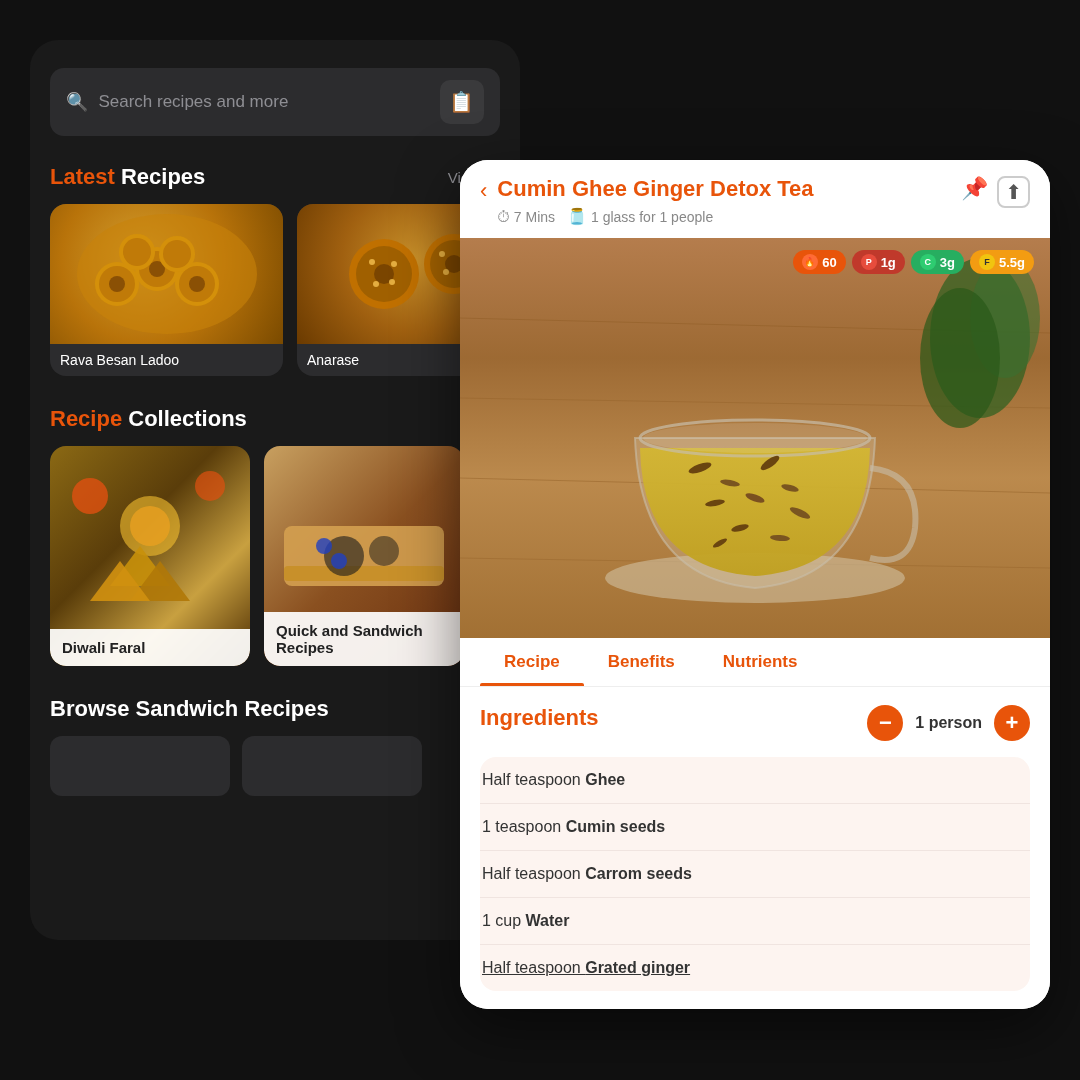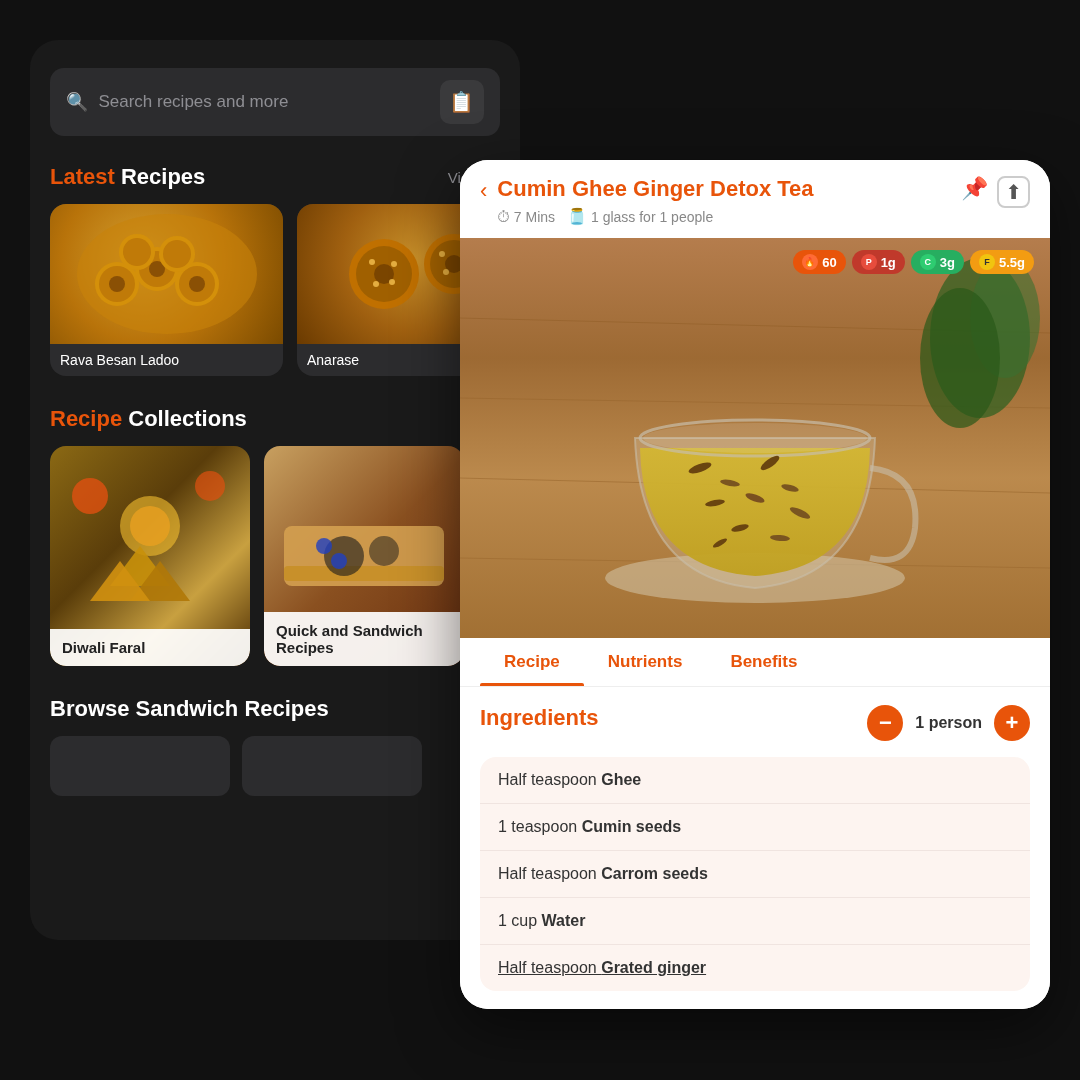--- a/index.html
+++ b/index.html
@@ -344,21 +344,21 @@
       font-weight: 600;
       color: #333;
     }
 
     .ingredient-list {
       background: #fdf4f0;
       border-radius: 16px;
       overflow: hidden;
     }
     .ingredient-item {
-      padding: 14px 18px;
+      padding: 14px 2px;
       font-size: 16px;
       color: #333;
       border-bottom: 1px solid #f0e4e0;
     }
     .ingredient-item:last-child { border-bottom: none; text-decoration: underline; }
     .ingredient-item strong { font-weight: 700; }
 
     
     .tea-visual-wrap {
       width: 100%;
@@ -578,22 +578,22 @@
       </div>
       <div class="badge badge-f">
         <span class="badge-dot dot-f">F</span>
         <span>5.5g</span>
       </div>
     </div>
   </div>
 
   <div class="detail-tabs">
     <div class="tab-item active">Recipe</div>
+    <div class="tab-item">Benefits</div>
     <div class="tab-item">Nutrients</div>
-    <div class="tab-item">Benefits</div>
   </div>
 
   <div class="ingredients-section">
     <div class="ingredients-header">
       <div class="ingredients-title">Ingredients</div>
       <div class="servings-control">
         <div class="serving-btn">−</div>
         <span class="servings-text">1 person</span>
         <div class="serving-btn">+</div>
       </div>

